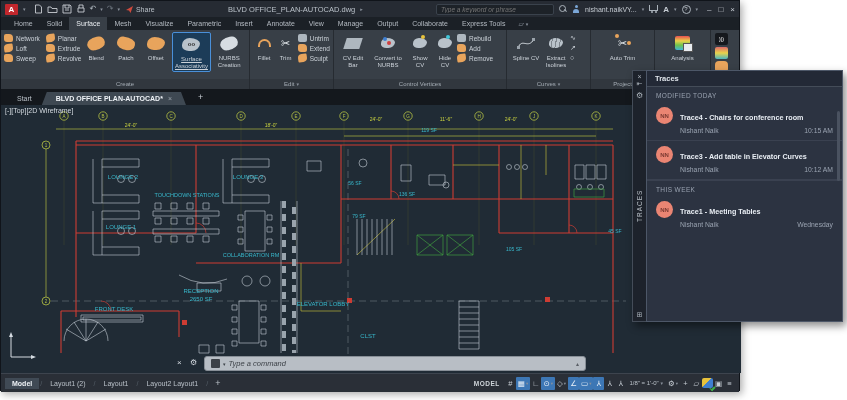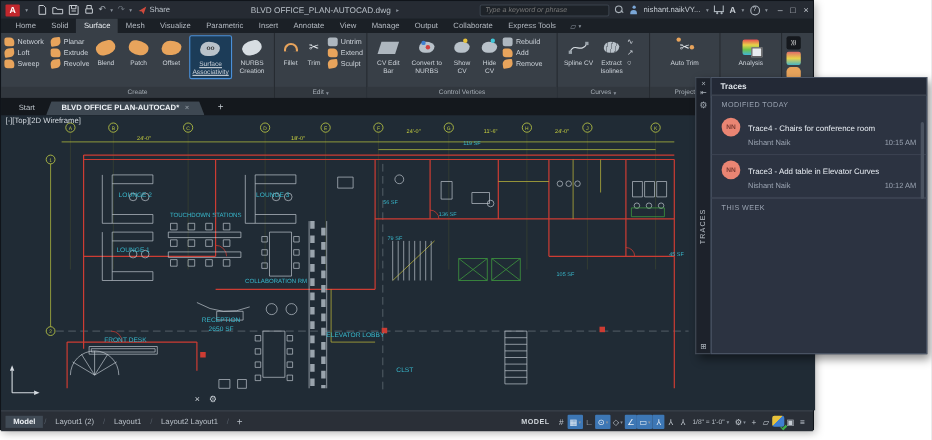--- a/index.html
+++ b/index.html
@@ -129,21 +129,21 @@
                   color:#b9c0c8;padding:4px 0;}
   .tpanel{flex:1;background:#2c3341;border:1px solid #4d5768;display:flex;flex-direction:column;}
   .thdr{height:16px;background:#232936;color:#dfe4ea;font-size:7.5px;font-weight:bold;
         display:flex;align-items:center;padding:0 8px;border-bottom:1px solid #444c58;}
   .tsect{padding:5px 9px 3px;color:#99a2b0;font-size:6.5px;letter-spacing:.4px;}
   .titem{display:flex;gap:7px;padding:4px 9px 6px;border-bottom:1px solid #3a4150;}
   .titem:last-of-type{border-bottom:none;}
   .av{width:17px;height:17px;border-radius:50%;background:#ea8573;color:#7c3b33;font-size:6px;
       font-weight:bold;display:flex;align-items:center;justify-content:center;flex:0 0 auto;margin-top:1px;}
   .tx{flex:1;min-width:0;}
-  .tt{font-size:7.2px;font-weight:normal;color:#e8edf3;white-space:nowrap;overflow:hidden;}
+  .tt{font-size:7.2px;font-weight:bold;color:#e8edf3;white-space:nowrap;overflow:hidden;}
   .tm{display:flex;justify-content:space-between;color:#9aa3b1;font-size:6.8px;margin-top:3px;}
   .sectdiv{border-top:1px solid #3a4150;}
   .tscroll{position:absolute;right:2px;top:40px;width:3px;height:70px;background:#4a5260;border-radius:2px;}
 </style>
 </head>
 <body>
 
 <div class="app">
 
   <div class="titlebar">
@@ -560,20 +560,26 @@
         <text x="358" y="113" font-size="5">79 SF</text>
         <text x="513" y="146" font-size="5">105 SF</text>
         <text x="614" y="128" font-size="5">45 SF</text>
         <text x="428" y="27" font-size="5">119 SF</text>
       </g>
     </svg>
 
     
     <span class="cmdx">×</span>
     <span class="cmdw">⚙</span>
+    <div class="cmdbar">
+      <span class="mini"></span>
+      <span class="mcaret">▾</span>
+      <span class="ph">Type a command</span>
+      <span class="up">▴</span>
+    </div>
   </div>
 
   <div class="sbar">
     <span class="ltab active">Model</span>
     <span class="lsep">/</span>
     <span class="ltab">Layout1 (2)</span>
     <span class="lsep">/</span>
     <span class="ltab">Layout1</span>
     <span class="lsep">/</span>
     <span class="ltab">Layout2 Layout1</span>
@@ -637,15 +643,23 @@
     </div>
     <div class="titem">
       <span class="av">NN</span>
       <span class="tx"><span class="tt">Trace3 - Add table in Elevator Curves</span>
         <span class="tm">
             <span>Nishant Naik</span>
             <span>10:12 AM</span>
           </span></span>
     </div>
     <div class="tsect sectdiv">THIS WEEK</div>
+    <div class="titem" style="border-bottom:none">
+      <span class="av">NN</span>
+      <span class="tx"><span class="tt">Trace1 - Meeting Tables</span>
+        <span class="tm">
+            <span>Nishant Naik</span>
+            <span>Wednesday</span>
+          </span></span>
+    </div>
     <div class="tscroll"></div>
   </div>
 </div>
 
 </body></html>

